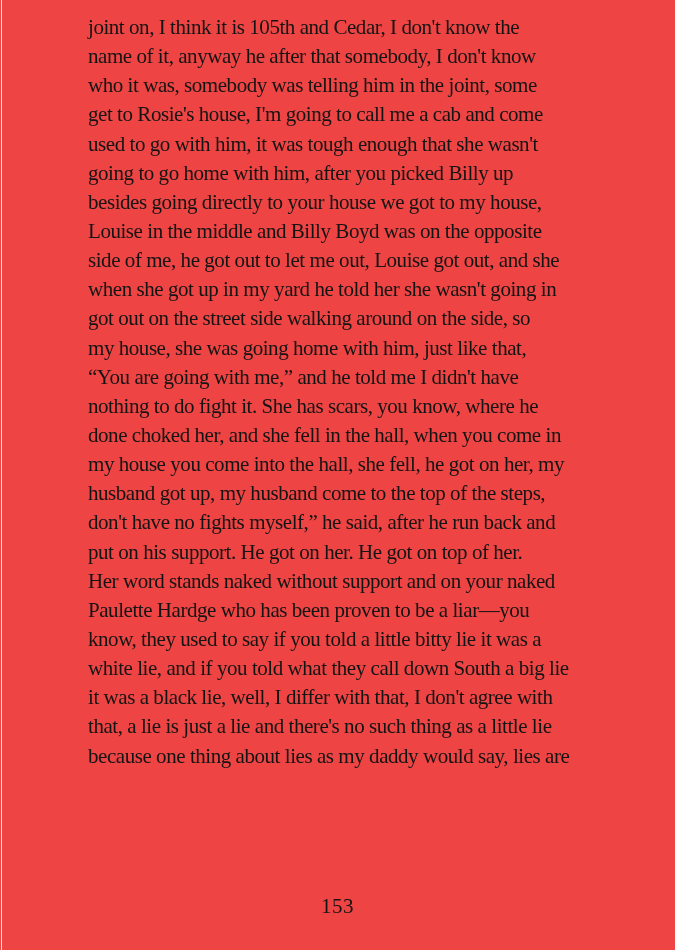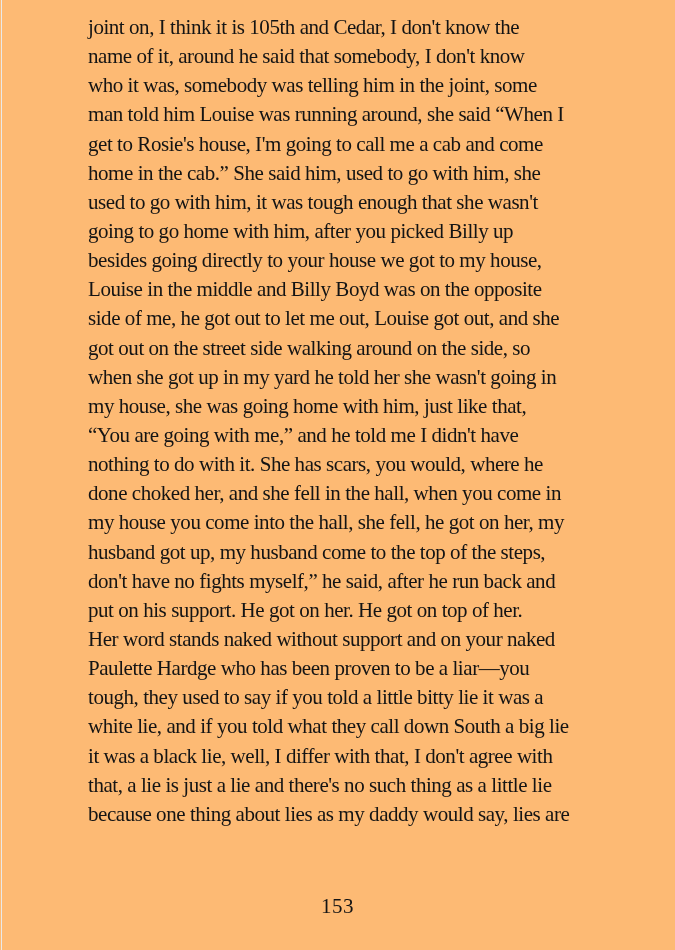--- a/index.html
+++ b/index.html
@@ -6,21 +6,21 @@
   html, body {
     width: 675px;
     height: 950px;
     background: #ffffff;
     font-family: "Liberation Serif", "DejaVu Serif", serif;
   }
   .book-page {
     position: relative;
     width: 675px;
     height: 950px;
-    background: #fdba74;
+    background: #ef4444;
     overflow: hidden;
   }
   .edge-artifact {
     position: absolute;
     left: 1px;
     top: 0;
     width: 1px;
     height: 950px;
     background: #e9e9e9;
   }
@@ -51,43 +51,41 @@
   }
 </style>
 </head>
 <body>
 
 <div class="book-page">
   <div class="edge-artifact"></div>
 
   <div class="page-text">
     <div class="text-line">joint on, I think it is 105th and Cedar, I don't know the</div>
-    <div class="text-line">name of it, around he said that somebody, I don't know</div>
+    <div class="text-line">name of it, anyway he after that somebody, I don't know</div>
     <div class="text-line">who it was, somebody was telling him in the joint, some</div>
-    <div class="text-line">man told him Louise was running around, she said “When I</div>
     <div class="text-line">get to Rosie's house, I'm going to call me a cab and come</div>
-    <div class="text-line">home in the cab.” She said him, used to go with him, she</div>
     <div class="text-line">used to go with him, it was tough enough that she wasn't</div>
     <div class="text-line">going to go home with him, after you picked Billy up</div>
     <div class="text-line">besides going directly to your house we got to my house,</div>
     <div class="text-line">Louise in the middle and Billy Boyd was on the opposite</div>
     <div class="text-line">side of me, he got out to let me out, Louise got out, and she</div>
+    <div class="text-line">when she got up in my yard he told her she wasn't going in</div>
     <div class="text-line">got out on the street side walking around on the side, so</div>
-    <div class="text-line">when she got up in my yard he told her she wasn't going in</div>
     <div class="text-line">my house, she was going home with him, just like that,</div>
     <div class="text-line">“You are going with me,” and he told me I didn't have</div>
-    <div class="text-line">nothing to do with it. She has scars, you would, where he</div>
+    <div class="text-line">nothing to do fight it. She has scars, you know, where he</div>
     <div class="text-line">done choked her, and she fell in the hall, when you come in</div>
     <div class="text-line">my house you come into the hall, she fell, he got on her, my</div>
     <div class="text-line">husband got up, my husband come to the top of the steps,</div>
     <div class="text-line">don't have no fights myself,” he said, after he run back and</div>
     <div class="text-line">put on his support. He got on her. He got on top of her.</div>
     <div class="text-line">Her word stands naked without support and on your naked</div>
     <div class="text-line">Paulette Hardge who has been proven to be a liar—you</div>
-    <div class="text-line">tough, they used to say if you told a little bitty lie it was a</div>
+    <div class="text-line">know, they used to say if you told a little bitty lie it was a</div>
     <div class="text-line">white lie, and if you told what they call down South a big lie</div>
     <div class="text-line">it was a black lie, well, I differ with that, I don't agree with</div>
     <div class="text-line">that, a lie is just a lie and there's no such thing as a little lie</div>
     <div class="text-line">because one thing about lies as my daddy would say, lies are</div>
   </div>
 
   <div class="page-number">153</div>
 </div>
 
 </body></html>

